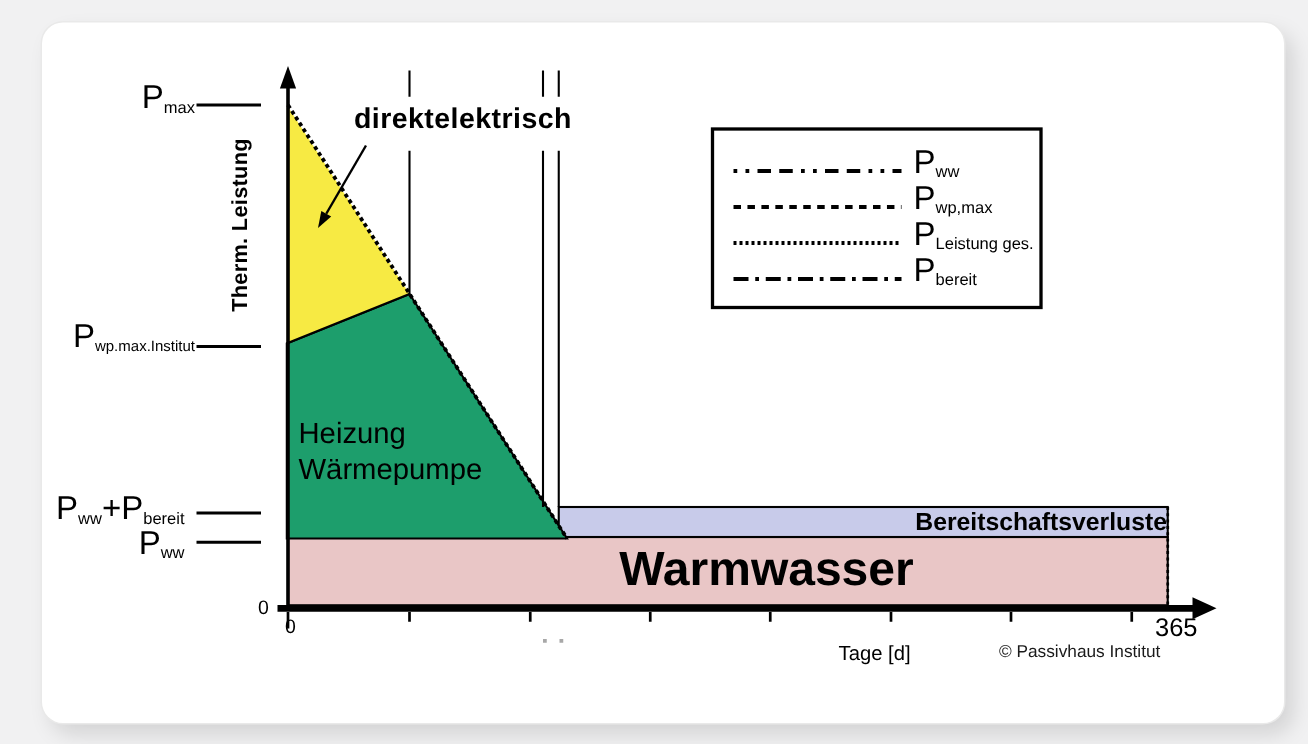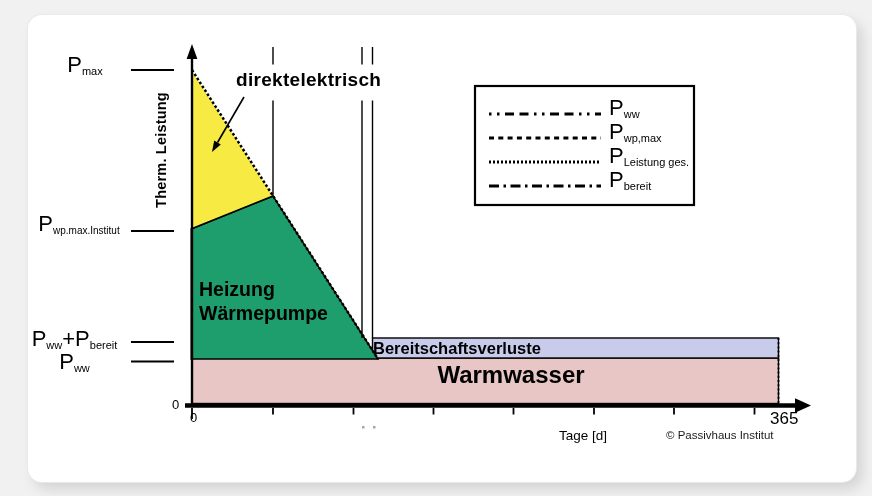--- a/index.html
+++ b/index.html
@@ -10,25 +10,25 @@
   }
   .card{
     position:absolute;left:28px;top:15px;width:828px;height:467px;
     background:#ffffff;border-radius:14px;
     box-shadow:0 0 0 1px #e9e9e9, 6px 7px 14px rgba(0,0,0,.13);
   }
   svg.chart{position:absolute;left:0;top:0;width:872px;height:496px}
   .lbl{position:absolute;line-height:1;white-space:nowrap}
   .sub{font-size:11px;vertical-align:-0.28em;letter-spacing:0}
   .plabel{font-size:22px}
-  .right{text-align:center}
+  .right{text-align:right}
   .lbl-direkt{left:236px;top:70px;font-size:19px;font-weight:bold;letter-spacing:.3px}
-  .lbl-heizung{left:199px;top:277px;font-size:19.5px;font-weight:bold;line-height:24px}
-  .lbl-bereit{left:373px;top:338px;width:405px;height:20px;line-height:20px;text-align:left;font-size:16.5px;font-weight:bold}
-  .lbl-warmwasser{left:192px;top:363px;width:638px;text-align:center;font-size:24px;font-weight:bold}
+  .lbl-heizung{left:199px;top:277px;font-size:19.5px;font-weight:normal;line-height:24px}
+  .lbl-bereit{left:373px;top:338px;width:405px;height:20px;line-height:20px;text-align:right;font-size:16.5px;font-weight:bold}
+  .lbl-warmwasser{left:192px;top:363px;width:638px;text-align:center;font-size:32px;font-weight:bold}
   .lbl-yaxis-title{left:161px;top:150px;transform:translate(-50%,-50%) rotate(-90deg);font-size:14.5px;font-weight:bold;letter-spacing:.2px}
   .lbl-pmax{left:40px;top:54px;width:90px}
   .lbl-pwpmax{left:28px;top:213px;width:102px}
   .lbl-pwwb{left:26px;top:328px;width:97px}
   .lbl-pww{left:26px;top:351px;width:97px}
   .lbl-y0{left:172px;top:398px;font-size:13px}
   .lbl-x0{left:190px;top:411px;font-size:13px}
   .lbl-x365{left:770px;top:410px;font-size:17px}
   .lbl-tage{left:559px;top:429px;font-size:13.5px;font-weight:normal}
   .lbl-copy{left:666px;top:430px;font-size:11.5px;color:#1a1a1a}

